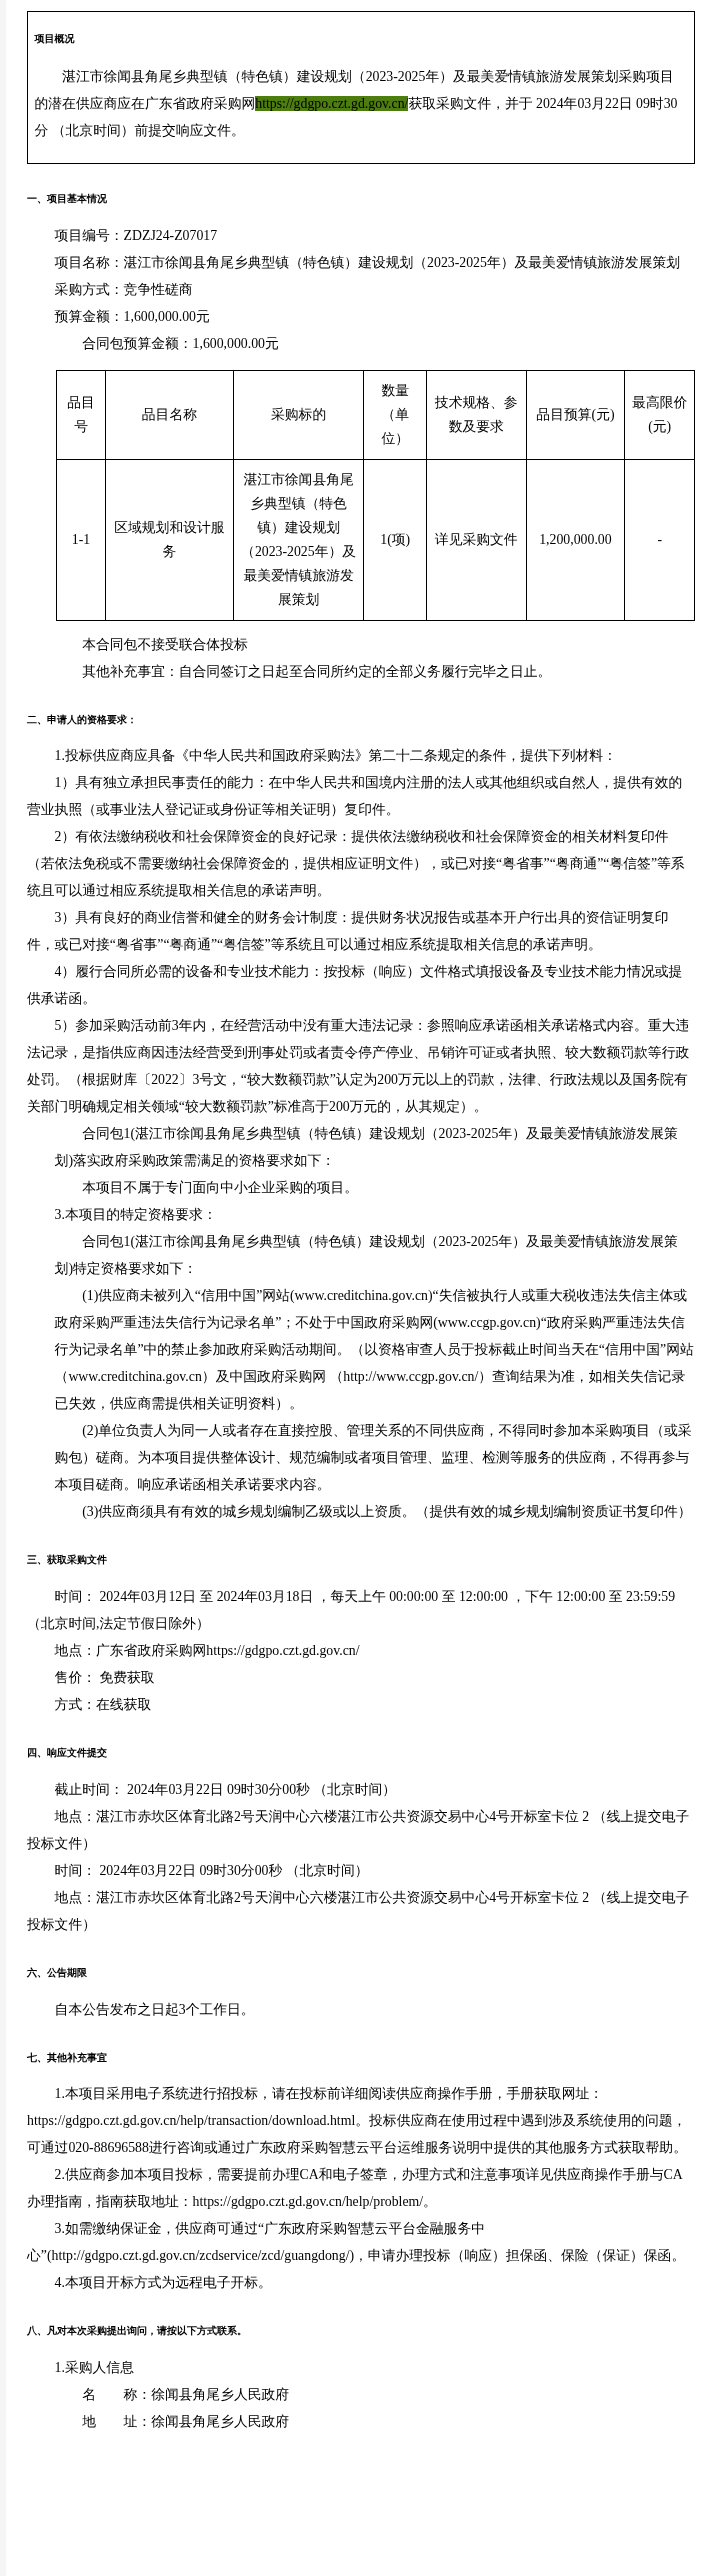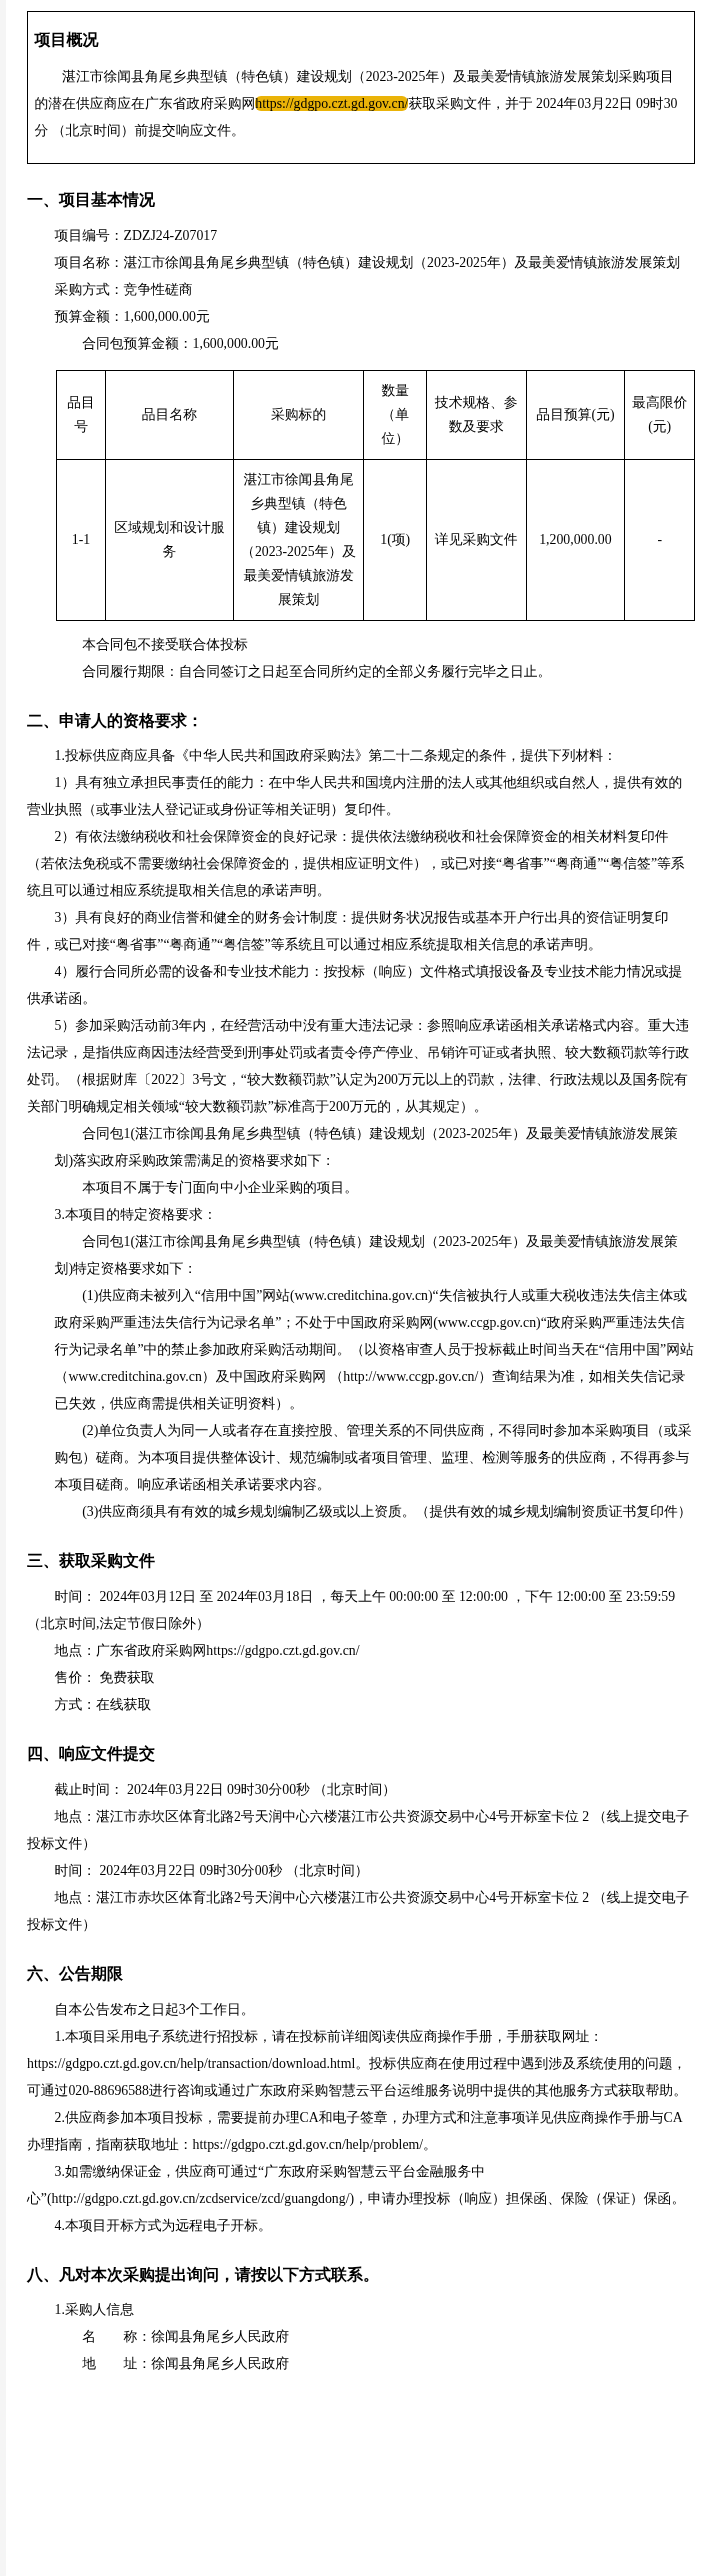--- a/index.html
+++ b/index.html
@@ -4,29 +4,29 @@
 <style>
   html,body{margin:0;padding:0;background:#ffffff;color:#000;}
   .page{
     width:707px;min-height:2576px;box-sizing:border-box;
     padding:10.5px 12px 24px 27px;position:relative;
     font-family:"Liberation Serif","DejaVu Serif",serif;
     font-size:13.8px;background:#fff;
   }
   .page::before{content:"";position:absolute;left:0;top:0;width:5.7px;height:100%;background:#f5f5f5;}
   .h{
-    font-family:Liberation Serif, serif;
-    font-size:16px;font-weight:bold;margin:24px 0 9.7px;line-height:24px;
+    font-family:Liberation Mono, monospace;
+    font-size:10px;font-weight:bold;margin:24px 0 9.7px;line-height:24px;
   }
   p{margin:0;line-height:27px;}
   .ind2{text-indent:2em;}
   .ind4{margin-left:2em;text-indent:2em;}
   .obox{border:1.6px solid #000;padding:13px 9.7px 19.4px 6.5px;margin-top:0;}
   .obox .h{margin:3.2px 0 11.3px;}
-  .hl{background:#eab308;border-radius:6px;}
+  .hl{background:#4d7c0f;}
   table.items{
     border-collapse:collapse;width:calc(100% - 2.1em);
     margin:13px 0 9.7px 2.1em;table-layout:fixed;font-family:Liberation Serif, serif;
   }
   table.items th,table.items td{
     border:0.8px solid #000;text-align:center;vertical-align:middle;
     padding:8px 4px;line-height:24px;font-weight:normal;font-size:13.8px;
   }
 </style>
 </head>
@@ -74,21 +74,21 @@
         <td>湛江市徐闻县角尾乡典型镇（特色镇）建设规划（2023-2025年）及最美爱情镇旅游发展策划</td>
         <td>1(项)</td>
         <td>详见采购文件</td>
         <td>1,200,000.00</td>
         <td>-</td>
       </tr>
     </tbody>
   </table>
 
   <p class="ind4">本合同包不接受联合体投标</p>
-  <p class="ind4">合同履行期限：自合同签订之日起至合同所约定的全部义务履行完毕之日止。</p>
+  <p class="ind4">其他补充事宜：自合同签订之日起至合同所约定的全部义务履行完毕之日止。</p>
 
   <div class="h">二、申请人的资格要求：</div>
   <p class="ind2">1.投标供应商应具备《中华人民共和国政府采购法》第二十二条规定的条件，提供下列材料：</p>
   <p class="ind2">1）具有独立承担民事责任的能力：在中华人民共和国境内注册的法人或其他组织或自然人，提供有效的营业执照（或事业法人登记证或身份证等相关证明）复印件。</p>
   <p class="ind2">2）有依法缴纳税收和社会保障资金的良好记录：提供依法缴纳税收和社会保障资金的相关材料复印件（若依法免税或不需要缴纳社会保障资金的，提供相应证明文件），或已对接“粤省事”“粤商通”“粤信签”等系统且可以通过相应系统提取相关信息的承诺声明。</p>
   <p class="ind2">3）具有良好的商业信誉和健全的财务会计制度：提供财务状况报告或基本开户行出具的资信证明复印件，或已对接“粤省事”“粤商通”“粤信签”等系统且可以通过相应系统提取相关信息的承诺声明。</p>
   <p class="ind2">4）履行合同所必需的设备和专业技术能力：按投标（响应）文件格式填报设备及专业技术能力情况或提供承诺函。</p>
   <p class="ind2">5）参加采购活动前3年内，在经营活动中没有重大违法记录：参照响应承诺函相关承诺格式内容。重大违法记录，是指供应商因违法经营受到刑事处罚或者责令停产停业、吊销许可证或者执照、较大数额罚款等行政处罚。（根据财库〔2022〕3号文，“较大数额罚款”认定为200万元以上的罚款，法律、行政法规以及国务院有关部门明确规定相关领域“较大数额罚款”标准高于200万元的，从其规定）。</p>
   <p class="ind4">合同包1(湛江市徐闻县角尾乡典型镇（特色镇）建设规划（2023-2025年）及最美爱情镇旅游发展策划)落实政府采购政策需满足的资格要求如下：</p>
   <p class="ind4">本项目不属于专门面向中小企业采购的项目。</p>
@@ -107,20 +107,21 @@
   <div class="h">四、响应文件提交</div>
   <p class="ind2">截止时间： 2024年03月22日 09时30分00秒 （北京时间）</p>
   <p class="ind2">地点：湛江市赤坎区体育北路2号天润中心六楼湛江市公共资源交易中心4号开标室卡位 2 （线上提交电子投标文件）</p>
 
   <p class="ind2">时间： 2024年03月22日 09时30分00秒 （北京时间）</p>
   <p class="ind2">地点：湛江市赤坎区体育北路2号天润中心六楼湛江市公共资源交易中心4号开标室卡位 2 （线上提交电子投标文件）</p>
 
   <div class="h">六、公告期限</div>
   <p class="ind2">自本公告发布之日起3个工作日。</p>
 
+  <div class="h">七、其他补充事宜</div>
   <p class="ind2">1.本项目采用电子系统进行招投标，请在投标前详细阅读供应商操作手册，手册获取网址：https://gdgpo.czt.gd.gov.cn/help/transaction/download.html。投标供应商在使用过程中遇到涉及系统使用的问题，可通过020-88696588进行咨询或通过广东政府采购智慧云平台运维服务说明中提供的其他服务方式获取帮助。</p>
   <p class="ind2">2.供应商参加本项目投标，需要提前办理CA和电子签章，办理方式和注意事项详见供应商操作手册与CA办理指南，指南获取地址：https://gdgpo.czt.gd.gov.cn/help/problem/。</p>
   <p class="ind2">3.如需缴纳保证金，供应商可通过“广东政府采购智慧云平台金融服务中心”(http://gdgpo.czt.gd.gov.cn/zcdservice/zcd/guangdong/)，申请办理投标（响应）担保函、保险（保证）保函。</p>
   <p class="ind2">4.本项目开标方式为远程电子开标。</p>
 
   <div class="h">八、凡对本次采购提出询问，请按以下方式联系。</div>
   <p class="ind2">1.采购人信息</p>
   <p class="ind4">名　　称：徐闻县角尾乡人民政府</p>
   <p class="ind4">地　　址：徐闻县角尾乡人民政府</p>
 

